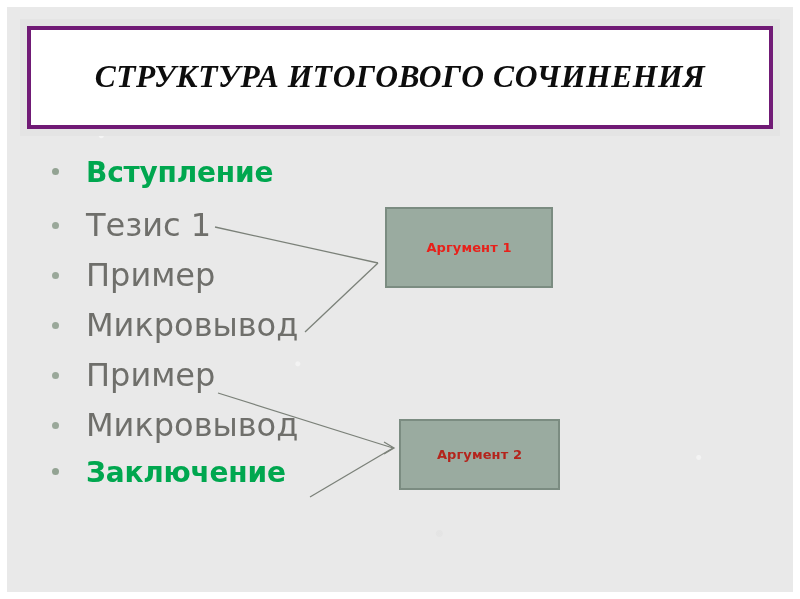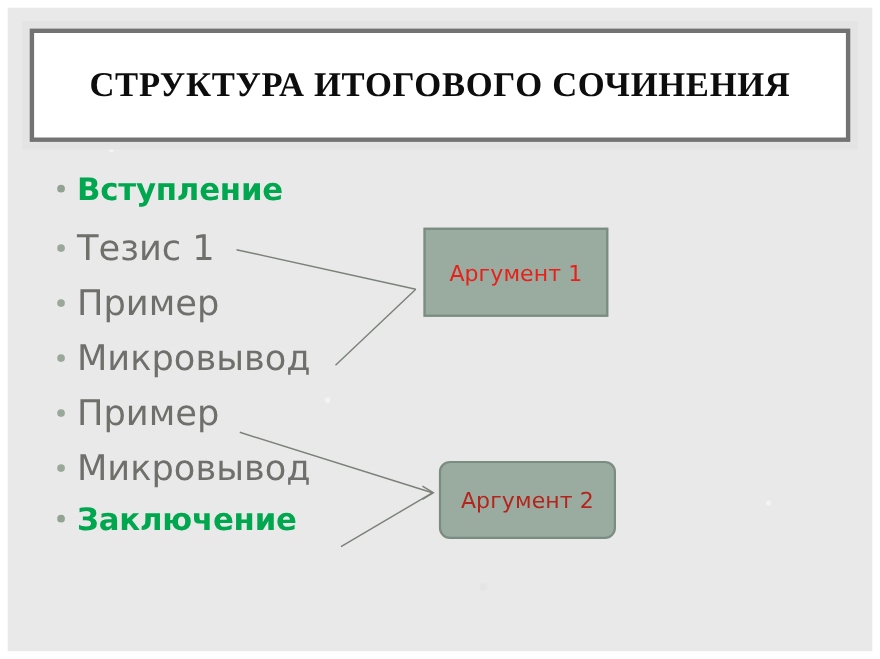--- a/index.html
+++ b/index.html
@@ -46,23 +46,24 @@
     top: 12px;
     width: 760px;
     height: 117px;
     background: #e4e4e4;
     box-sizing: border-box;
     padding: 7px;
   }
   .title-frame-inner {
     width: 100%;
     height: 100%;
-    background: #737373;
+    background: #701a75;
     box-sizing: border-box;
     padding: 4px;
+    font-style: italic;
   }
   .title-plate {
     width: 100%;
     height: 100%;
     background: #ffffff;
     box-sizing: border-box;
     display: flex;
     align-items: center;
     justify-content: center;
   }
@@ -85,20 +86,21 @@
     top: 152px;
     width: 330px;
     margin: 0;
     padding: 0;
     list-style: none;
   }
   .bullet-item {
     display: flex;
     align-items: baseline;
     height: 50px;
+    gap: 16px;
   }
   .bullet-dot {
     flex: 0 0 auto;
     width: 7px;
     height: 7px;
     border-radius: 50%;
     background: #9aa89a;
     margin-right: 11px;
     position: relative;
     top: -7px;
@@ -124,25 +126,25 @@
   .arg-box {
     position: absolute;
     background: #9aaba0;
     border: 2px solid #7b8c81;
     box-sizing: border-box;
     display: flex;
     align-items: center;
     justify-content: center;
   }
   .arg-box-1 { left: 378px; top: 200px; width: 168px; height: 81px; }
-  .arg-box-2 { left: 392px; top: 412px; width: 161px; height: 71px; border-radius: 10px; }
+  .arg-box-2 { left: 392px; top: 412px; width: 161px; height: 71px; }
   .arg-label {
     font-family: "DejaVu Sans", sans-serif;
-    font-weight: 400;
-    font-size: 20px;
+    font-weight: 700;
+    font-size: 13px;
     letter-spacing: 0.1px;
     white-space: nowrap;
   }
   .arg-box-1 .arg-label { color: #e8201a; }
   .arg-box-2 .arg-label { color: #b4241c; }
 
   
   .connectors {
     position: absolute;
     left: 0;

